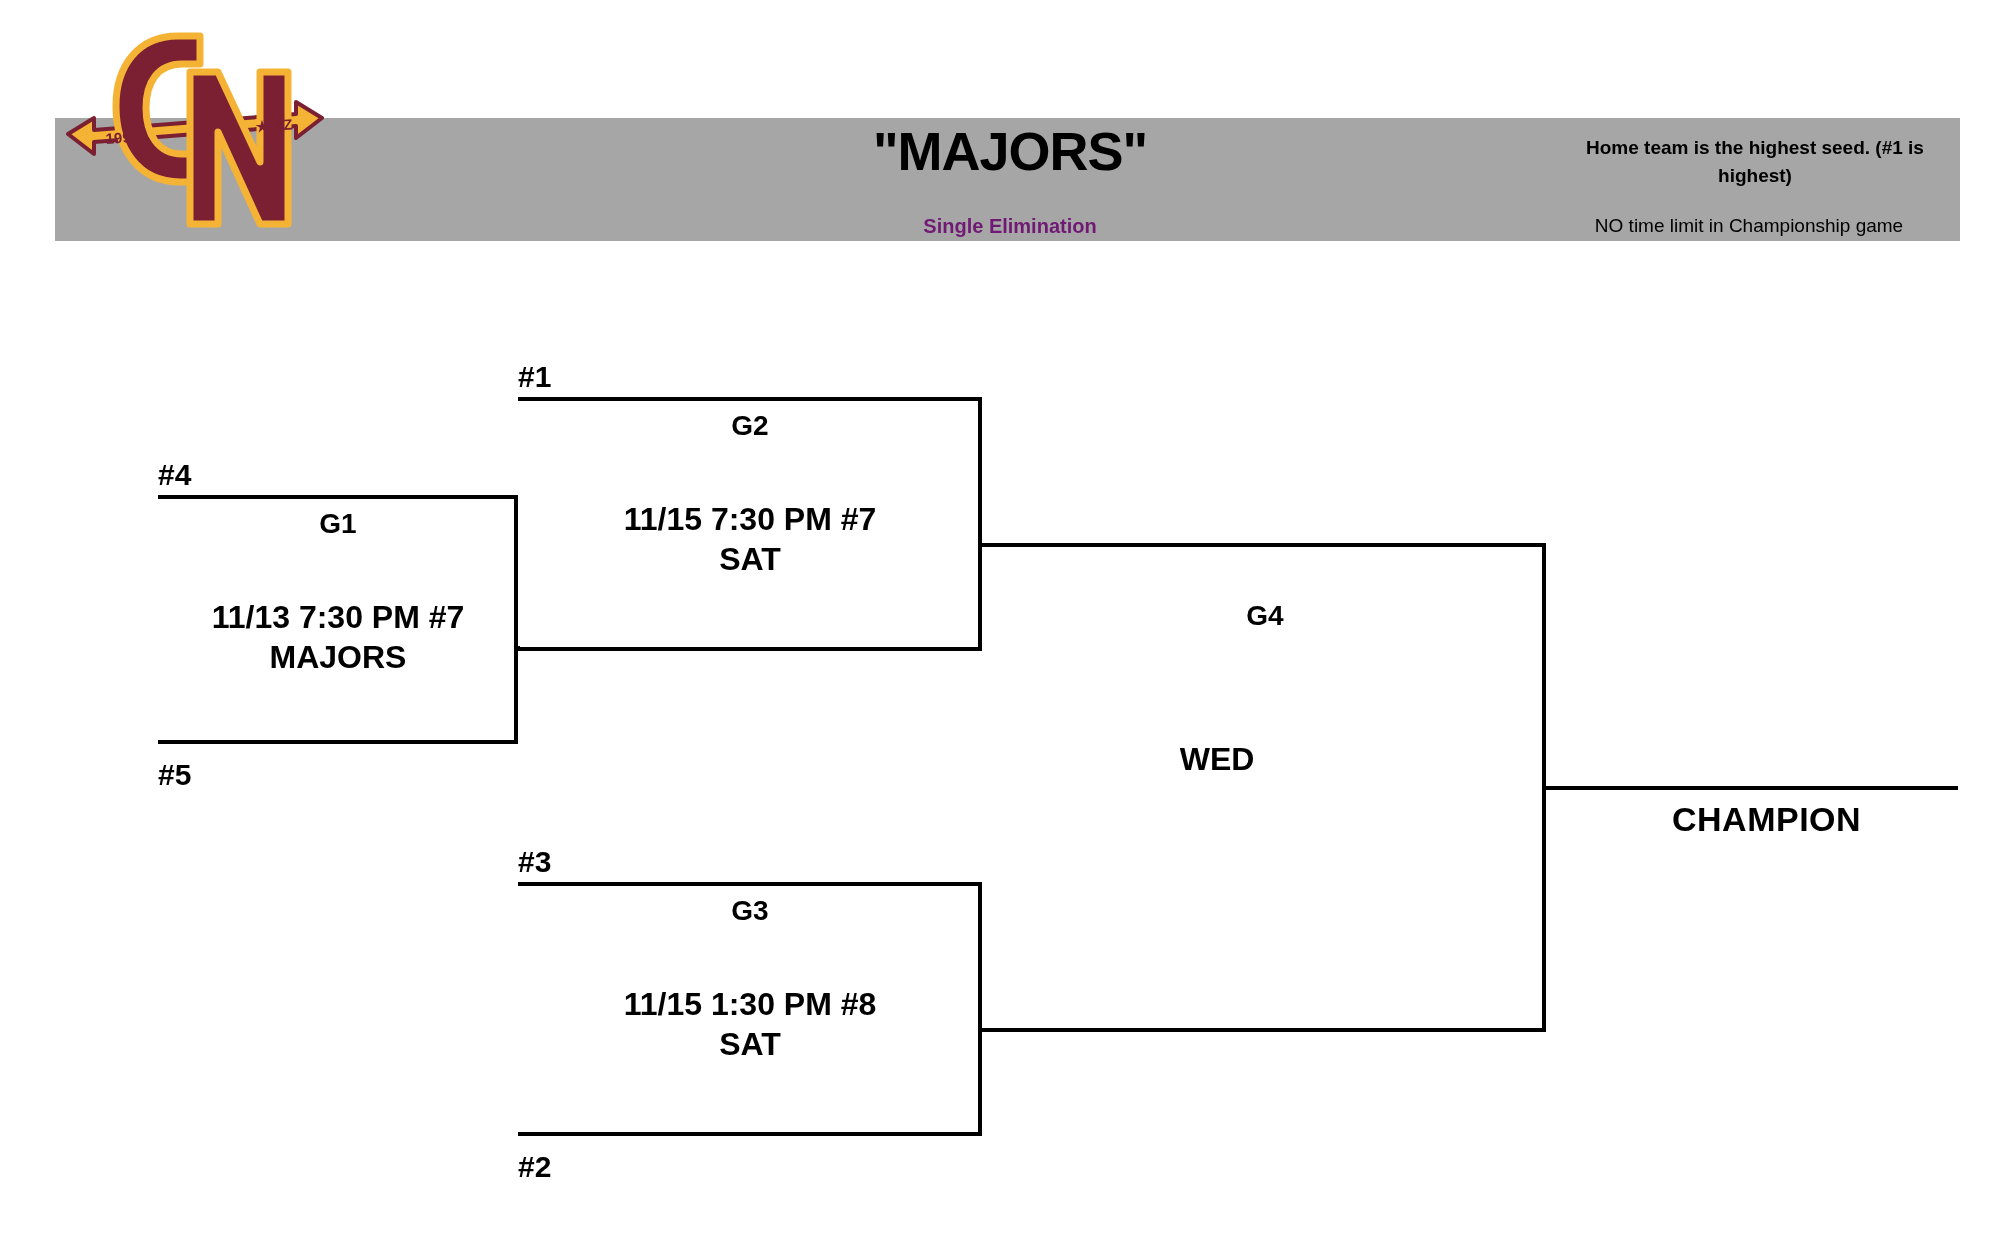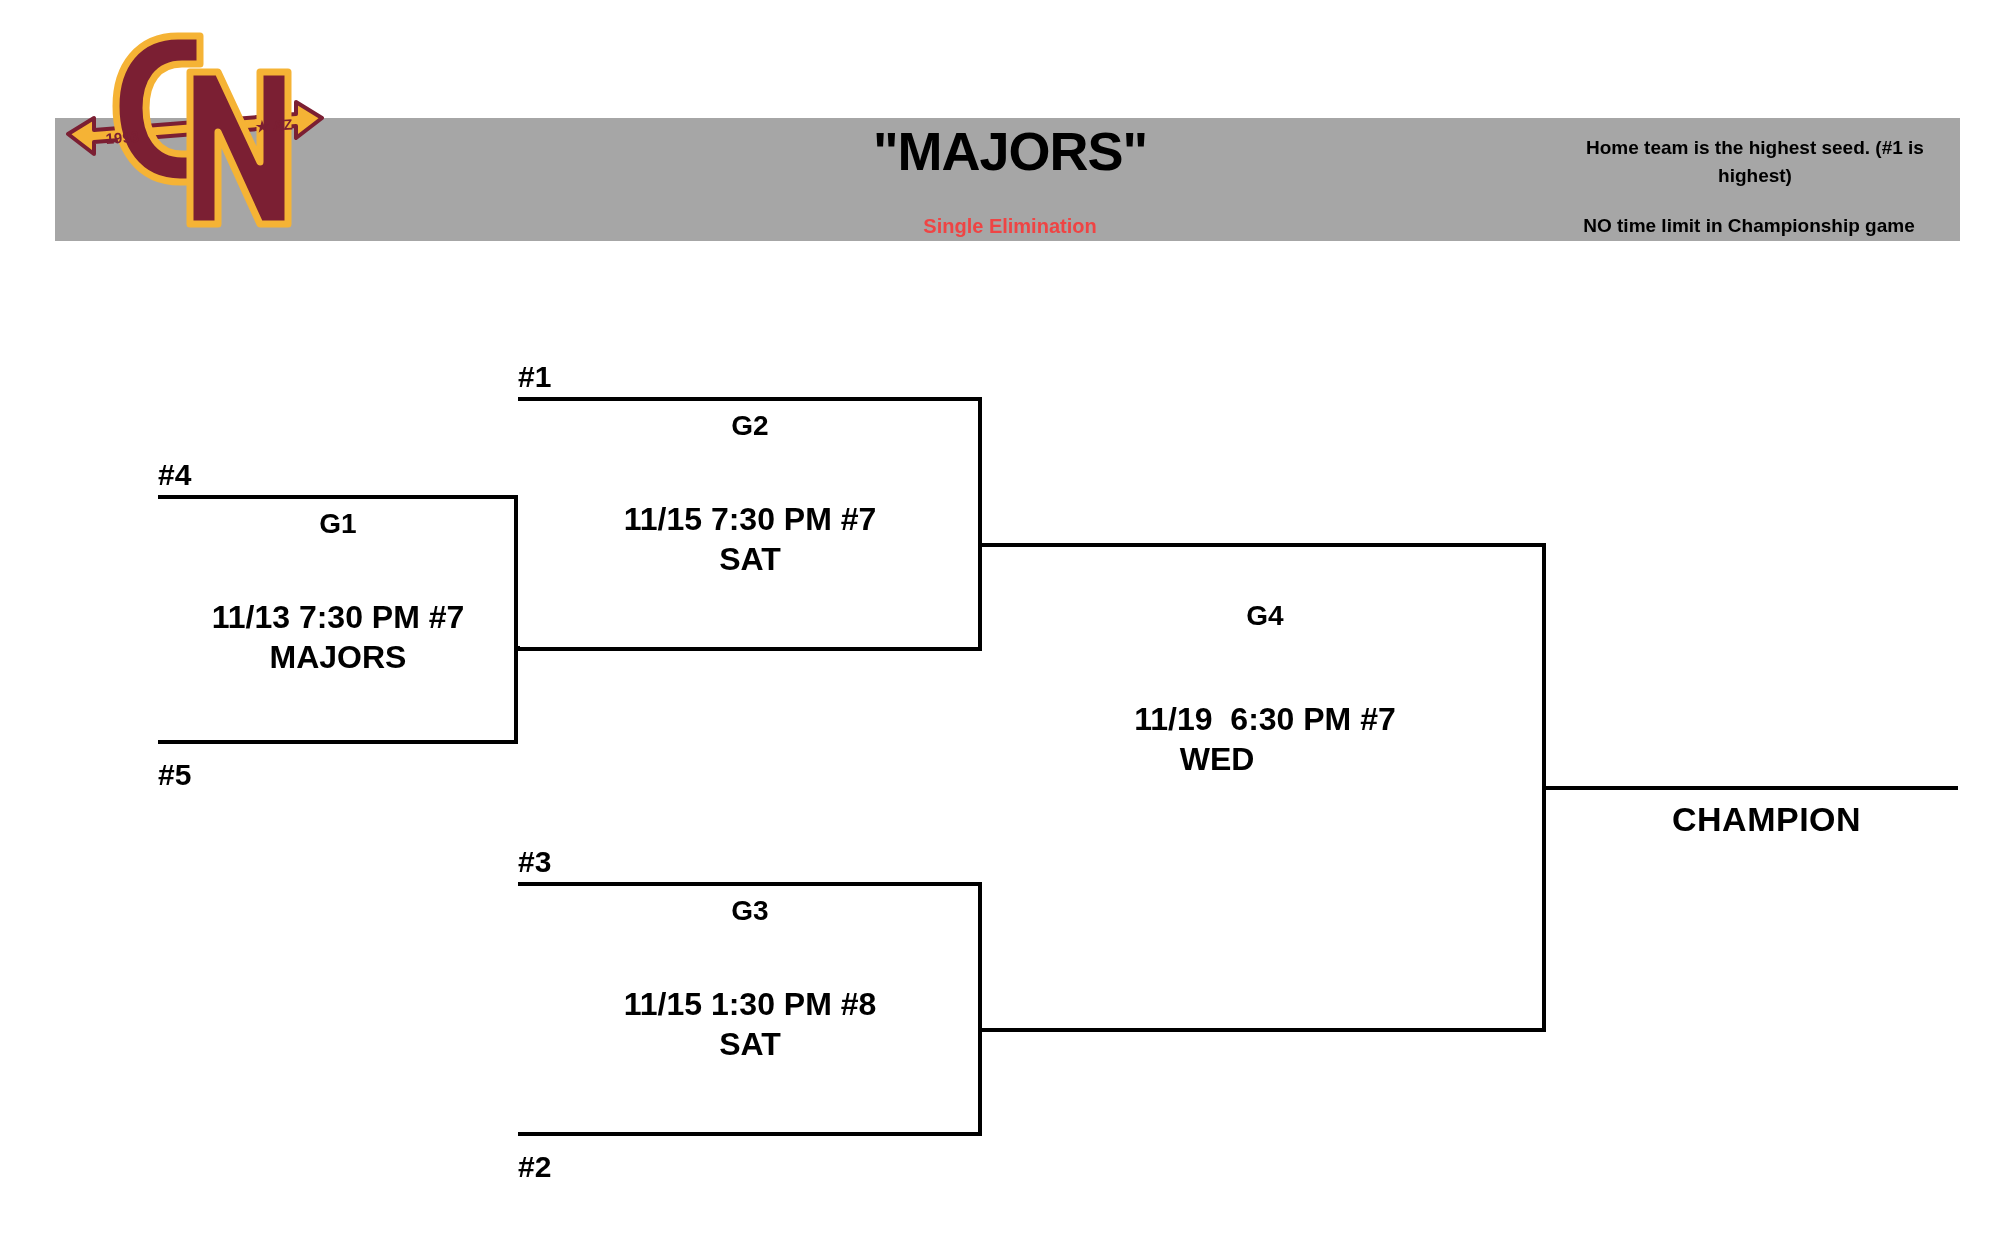--- a/index.html
+++ b/index.html
@@ -20,31 +20,31 @@
   .title{
     position:absolute;left:640px;top:120px;width:740px;
     text-align:center;
     font-size:54px;font-weight:bold;color:#000;
     letter-spacing:-1px;
     font-family:"Liberation Sans", sans-serif;
   }
   .subtitle{
     position:absolute;left:640px;top:215px;width:740px;
     text-align:center;
-    font-size:20px;font-weight:bold;color:#ef4444;
+    font-size:20px;font-weight:bold;color:#701a75;
   }
   .note-top{
     position:absolute;left:1560px;top:134px;width:390px;
     text-align:center;
     font-size:19px;font-weight:bold;color:#000;line-height:1.45;
   }
   .note-bottom{
     position:absolute;left:1548px;top:215px;width:402px;
     text-align:center;
-    font-size:19px;font-weight:bold;color:#000;
+    font-size:19px;font-weight:normal;color:#000;
   }
 
   
   .logo{
     position:absolute;left:60px;top:14px;width:270px;height:245px;
   }
   .logo svg{display:block;width:270px;height:245px;}
 
   
   .hline{position:absolute;background:#000;height:4px;}
@@ -125,19 +125,18 @@
   <div class="game-name" style="left:528px;top:895px;width:444px;">G3</div>
   <div class="game-info" style="left:528px;top:985px;width:444px;">11/15 1:30 PM #8</div>
   <div class="game-info" style="left:528px;top:1025px;width:444px;">SAT</div>
 
   <div class="hline" style="left:978px;top:1028px;width:10px;"></div>
 
   <div class="hline" style="left:984px;top:543px;width:562px;"></div>
   <div class="vline" style="left:1542px;top:543px;height:489px;"></div>
   <div class="hline" style="left:984px;top:1028px;width:562px;"></div>
   <div class="game-name" style="left:994px;top:600px;width:542px;text-align:center;">G4</div>
-  <div class="game-info" style="left:994px;top:700px;width:542px;">11/19  6:30 PM #7</div>
   <div class="game-info" style="left:946px;top:740px;width:542px;">WED</div>
 
   <div class="hline" style="left:1542px;top:786px;width:416px;"></div>
   <div class="champion" style="left:1672px;top:800px;">CHAMPION</div>
 
 </div>
 
 </body></html>

